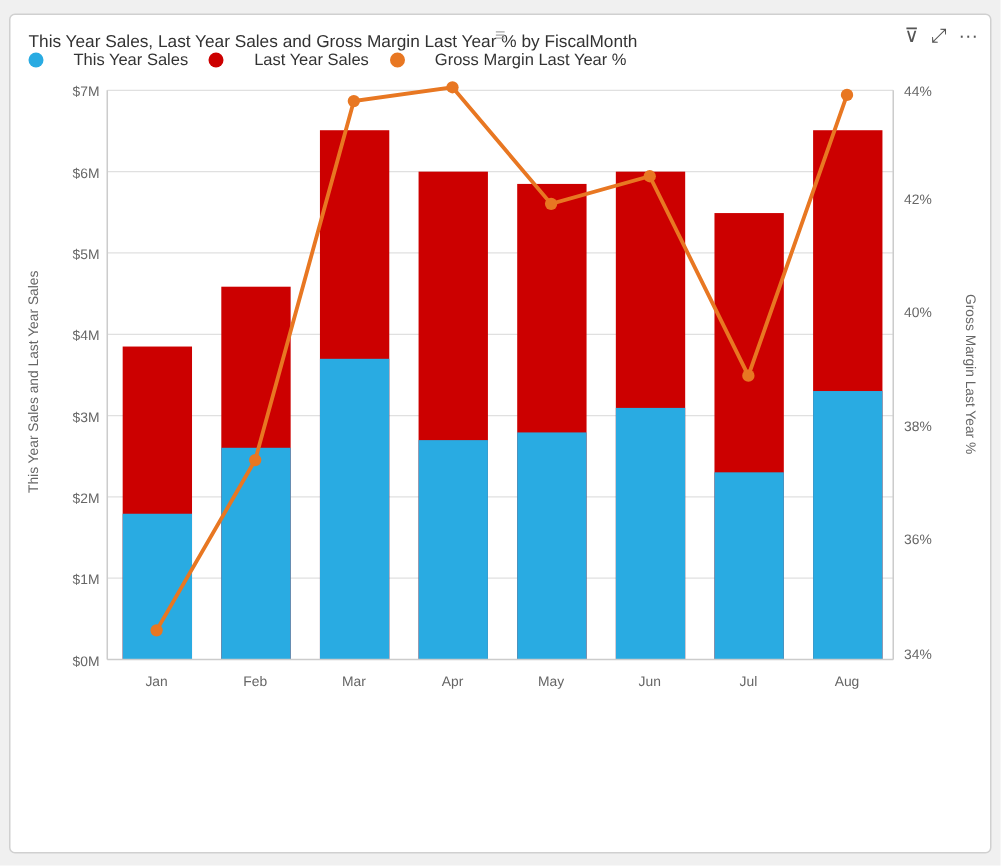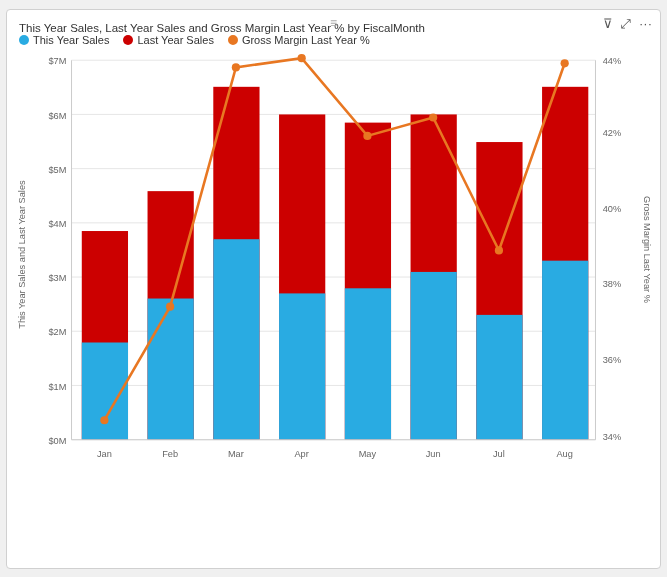--- a/index.html
+++ b/index.html
@@ -51,21 +51,21 @@
       gap: 14px;
       align-items: center;
       padding-left: 4px;
       margin-bottom: 4px;
       font-size: 11px;
       color: #333;
     }
     .legend-item {
       display: flex;
       align-items: center;
-      gap: 4px;
+      gap: 20px;
     }
     .legend-dot {
       width: 10px;
       height: 10px;
       border-radius: 50%;
     }
     .chart-area {
       position: relative;
       width: 100%;
       height: 450px;

